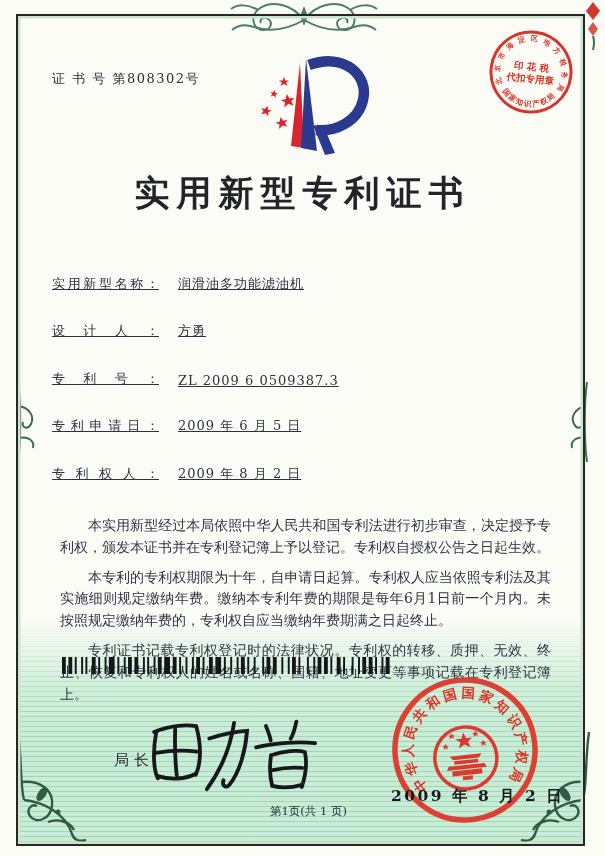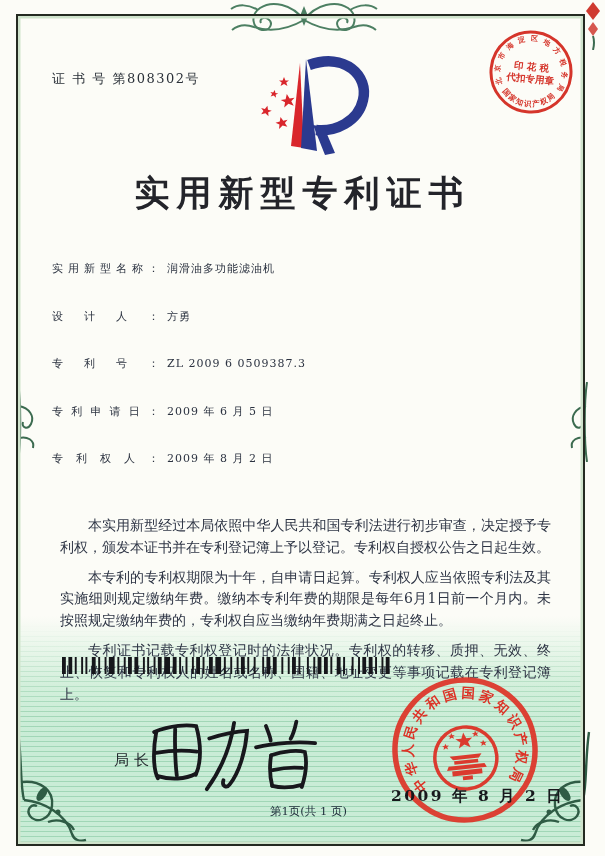--- a/index.html
+++ b/index.html
@@ -10,23 +10,23 @@
   .greenzone{position:absolute;left:19px;right:23px;bottom:13px;top:616px;z-index:0;
          background:linear-gradient(to bottom,rgba(203,237,214,0) 0,rgba(203,237,214,.85) 70px,#c9ecd6 120px);}
   .greenzone::after{content:"";position:absolute;inset:0;
          background:repeating-linear-gradient(to bottom,rgba(120,192,150,.5) 0 1px,rgba(0,0,0,0) 1px 5px);
          -webkit-mask-image:linear-gradient(to bottom,transparent 10px,#000 100px);
          mask-image:linear-gradient(to bottom,transparent 10px,#000 100px);}
   .cert-no{position:absolute;left:52px;top:70px;font-size:13px;color:#2a3038;letter-spacing:1.5px;z-index:4;}
   .title{position:absolute;left:0;right:0;top:170px;text-align:center;font-size:35px;font-weight:bold;
          letter-spacing:7px;color:#23242a;z-index:4;}
   .fields{position:absolute;left:52px;top:245px;width:490px;z-index:4;}
-  .frow{height:47.5px;font-size:11px;color:#2b3240;display:flex;align-items:center;}
+  .frow{height:47.5px;font-size:13px;color:#2b3240;display:flex;align-items:flex-end;text-decoration:underline;}
   .flabel{display:inline-block;width:107px;flex:none;text-align:justify;text-align-last:justify;}
-  .fvalue{margin-left:8px;letter-spacing:1px;white-space:nowrap;}
+  .fvalue{margin-left:19px;letter-spacing:1px;white-space:nowrap;}
   .paras{position:absolute;left:52px;top:507px;width:507px;font-size:14px;line-height:21.8px;
          color:#2e3545;text-align:justify;z-index:4;}
   .paras p{margin:8px;text-indent:2em;}
   .barcode{position:absolute;left:62px;top:657px;z-index:4;}
   .sig-label{position:absolute;left:114px;top:751px;font-size:15px;letter-spacing:5px;color:#23282e;z-index:5;}
   .sig-svg{position:absolute;left:142px;top:706px;z-index:5;}
   .seal-svg{position:absolute;left:387px;top:672px;z-index:4;transform:rotate(-6deg);}
   .seal-date{position:absolute;left:391px;top:786px;font-size:15.5px;font-weight:bold;
          letter-spacing:2.5px;color:#17181c;z-index:5;white-space:nowrap;}
   .footer{position:absolute;left:0;right:0;top:804px;text-align:center;font-size:11.5px;color:#20303c;z-index:5;padding-left:12px;}

